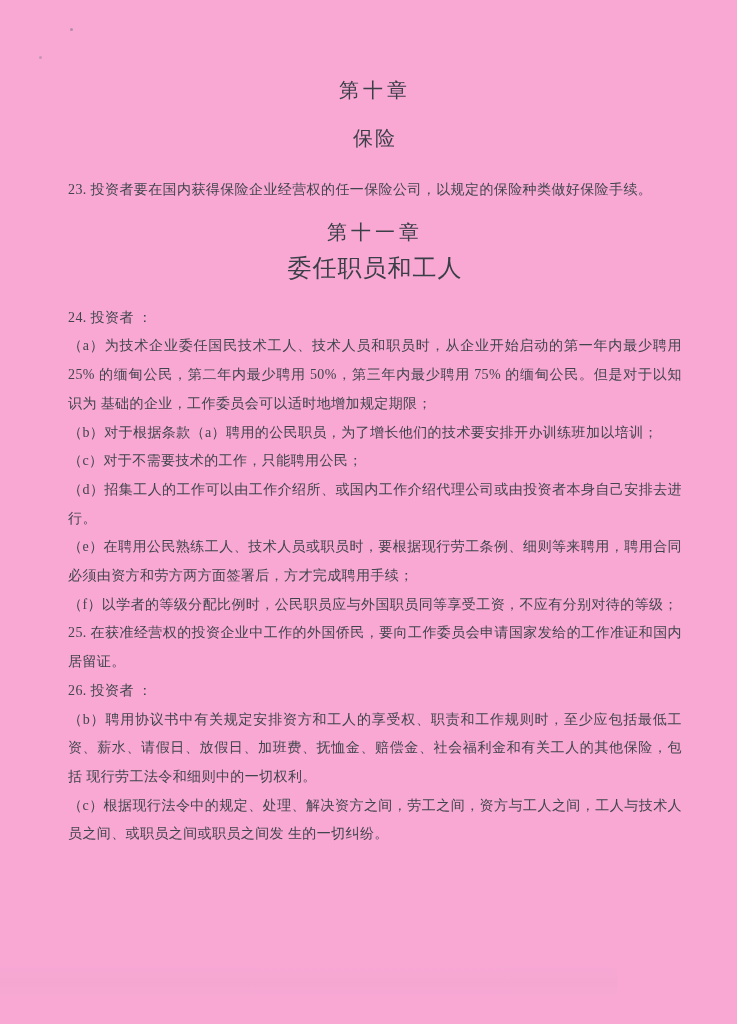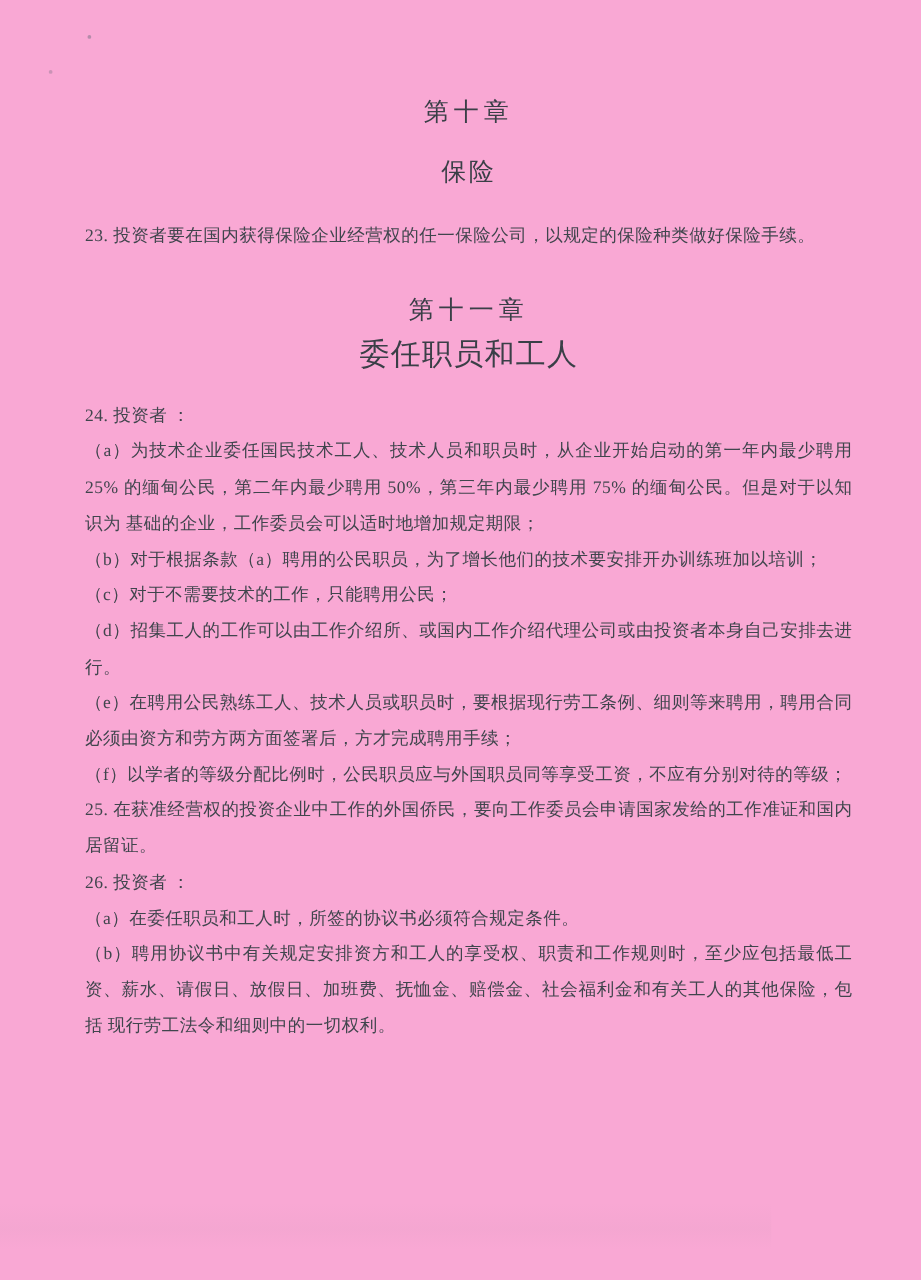--- a/index.html
+++ b/index.html
@@ -26,21 +26,21 @@
   .chapter-title {
     margin: 0;
     text-align: center;
     font-size: 20px;
     line-height: 24px;
     font-weight: 500;
     letter-spacing: 4px;
     color: #3a3f47;
   }
   .chapter-title.ch10 { margin-top: 78px; }
-  .chapter-title.ch11 { margin-top: 31px; }
+  .chapter-title.ch11 { margin-top: 15px; }
   .chapter-subtitle {
     margin: 24px 0 0 0;
     text-align: center;
     font-size: 20px;
     line-height: 24px;
     font-weight: 500;
     letter-spacing: 2px;
     color: #3a3f47;
   }
   .chapter-subtitle.ch11sub {
@@ -100,17 +100,17 @@
     <p class="body">（b）对于根据条款（a）聘用的公民职员，为了增长他们的技术要安排开办训练班加以培训；</p>
     <p class="body">（c）对于不需要技术的工作，只能聘用公民；</p>
     <p class="body">（d）招集工人的工作可以由工作介绍所、或国内工作介绍代理公司或由投资者本身自己安排去进行。</p>
     <p class="body">（e）在聘用公民熟练工人、技术人员或职员时，要根据现行劳工条例、细则等来聘用，聘用合同必须由资方和劳方两方面签署后，方才完成聘用手续；</p>
     <p class="body">（f）以学者的等级分配比例时，公民职员应与外国职员同等享受工资，不应有分别对待的等级；</p>
 
     <p class="body">25. 在获准经营权的投资企业中工作的外国侨民，要向工作委员会申请国家发给的工作准证和国内居留证。</p>
 
     <p class="body">26. 投资者 ：</p>
 
-    <p class="body">（a）在委任职员和工人时，所签的协议书必须符合规定条件。</p>
     <p class="body">（b）聘用协议书中有关规定安排资方和工人的享受权、职责和工作规则时，至少应包括最低工资、薪水、请假日、放假日、加班费、抚恤金、赔偿金、社会福利金和有关工人的其他保险，包括 现行劳工法令和细则中的一切权利。</p>
+    <p class="body">（c）根据现行法令中的规定、处理、解决资方之间，劳工之间，资方与工人之间，工人与技术人员之间、或职员之间或职员之间发 生的一切纠纷。</p>
 
   </div>
 </div>
 
 </body></html>

